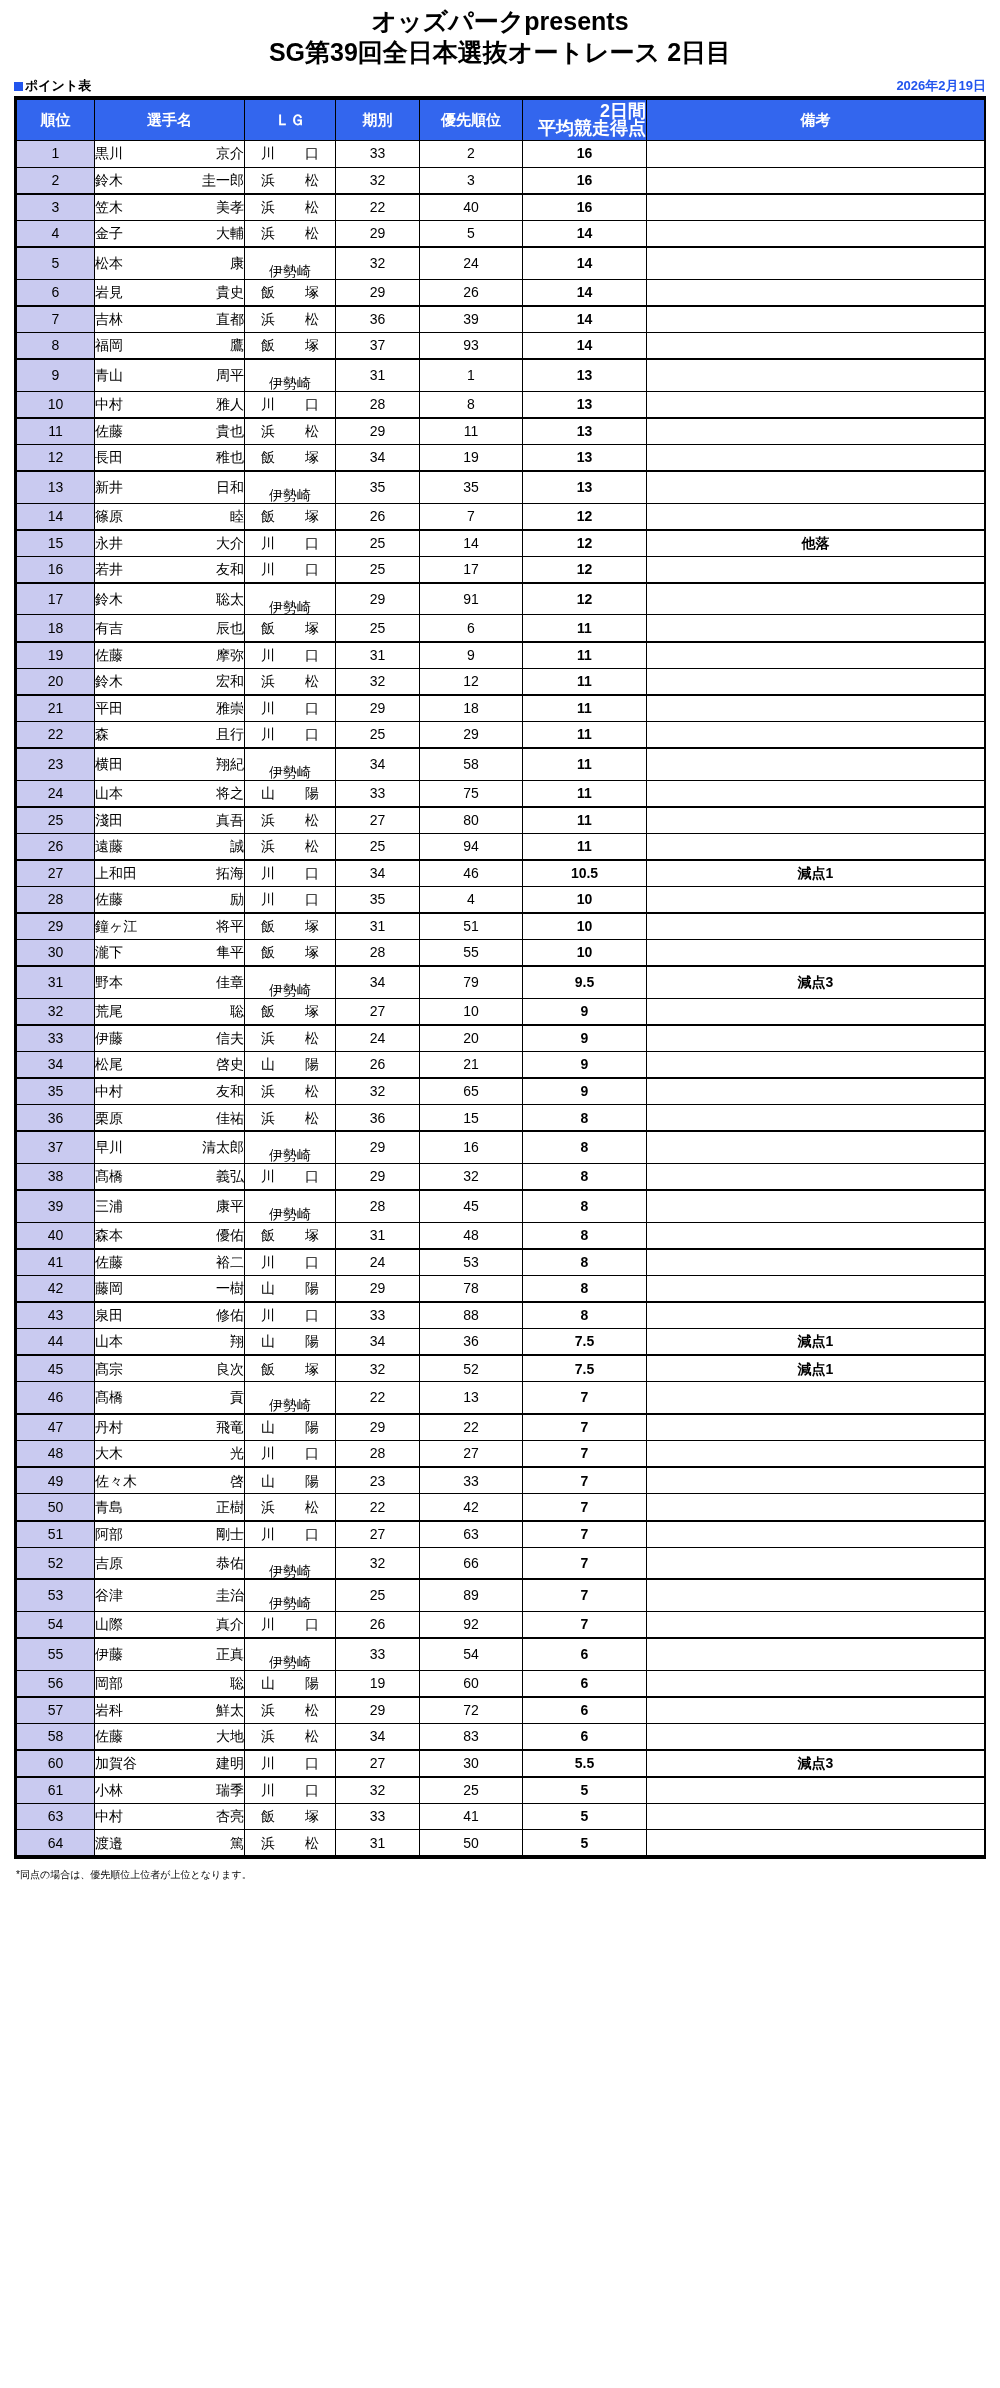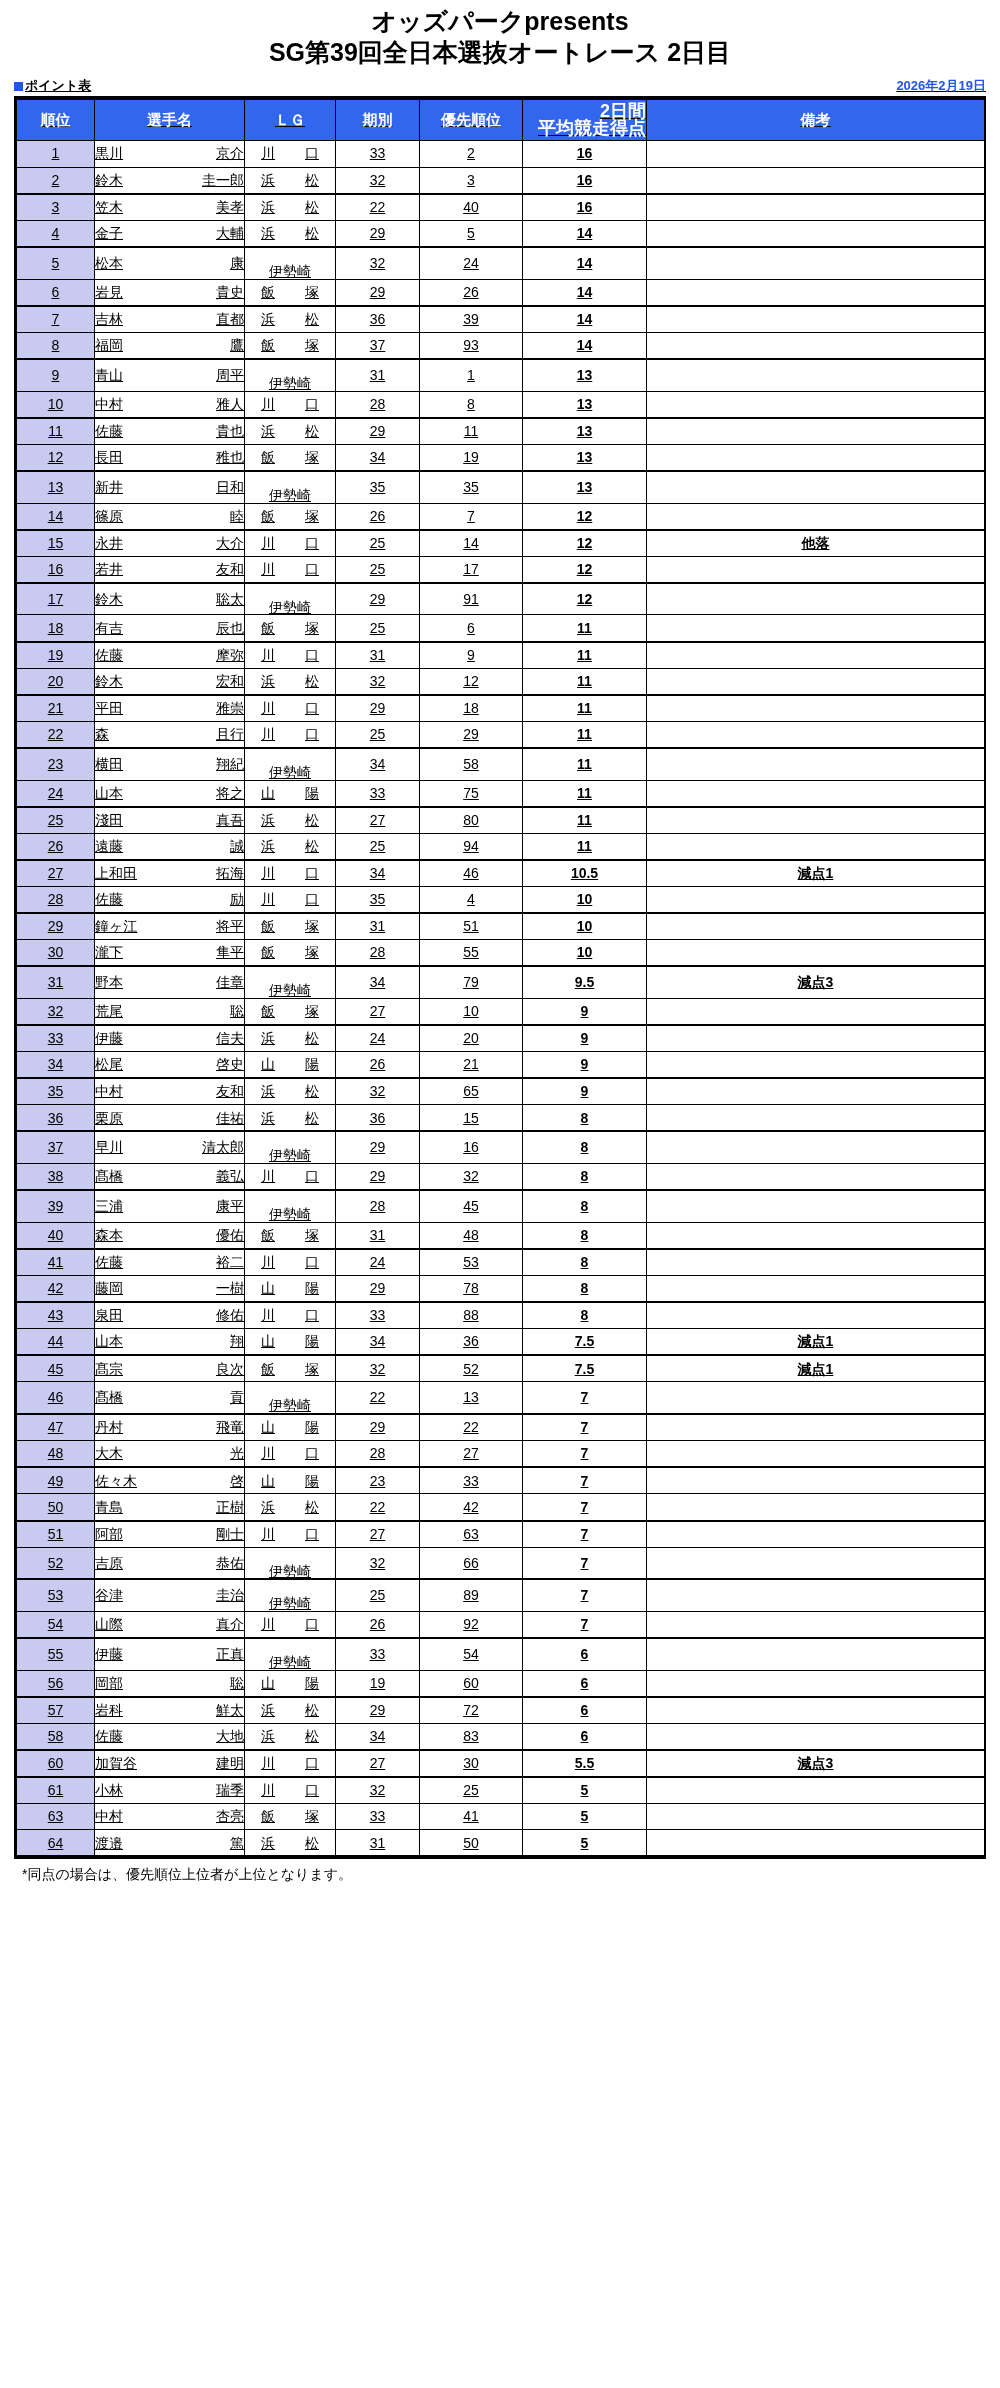--- a/index.html
+++ b/index.html
@@ -33,21 +33,20 @@
     letter-spacing: 0px;
     white-space: nowrap;
   }
 
   
   .caption-row {
     display: flex;
     align-items: flex-end;
     justify-content: space-between;
     margin: 11px 14px 3px 14px;
-    text-decoration: underline;
   }
   .caption-left {
     display: flex;
     align-items: center;
     font-size: 13px;
     font-weight: bold;
     line-height: 14px;
   }
   .blue-square {
     display: inline-block;
@@ -63,21 +62,20 @@
     line-height: 14px;
     margin-right: 0;
   }
 
   
   .tbl-wrap {
     margin: 0 14px;
     border: 2px solid #000;
     border-top: 3px solid #000;
     box-sizing: border-box;
-    text-decoration: underline;
   }
   table.points {
     border-collapse: collapse;
     width: 100%;
     table-layout: fixed;
   }
   table.points th,
   table.points td {
     border: 1px solid #000;
     padding: 0;
@@ -148,24 +146,23 @@
     font-weight: bold;
   }
   
   tbody tr.thick td { border-bottom: 2px solid #000; }
 
   
   .notes {
     margin: 5px 16px 0 16px;
   }
   .note-line {
-    font-size: 14px;
+    font-size: 10px;
     line-height: 21px;
     white-space: nowrap;
-    margin-left: 6px;
   }
   .note-line.warn {
     color: #ff0000;
     font-weight: bold;
     margin-top: 2px;
   }
 </style>
 </head>
 <body>
 

